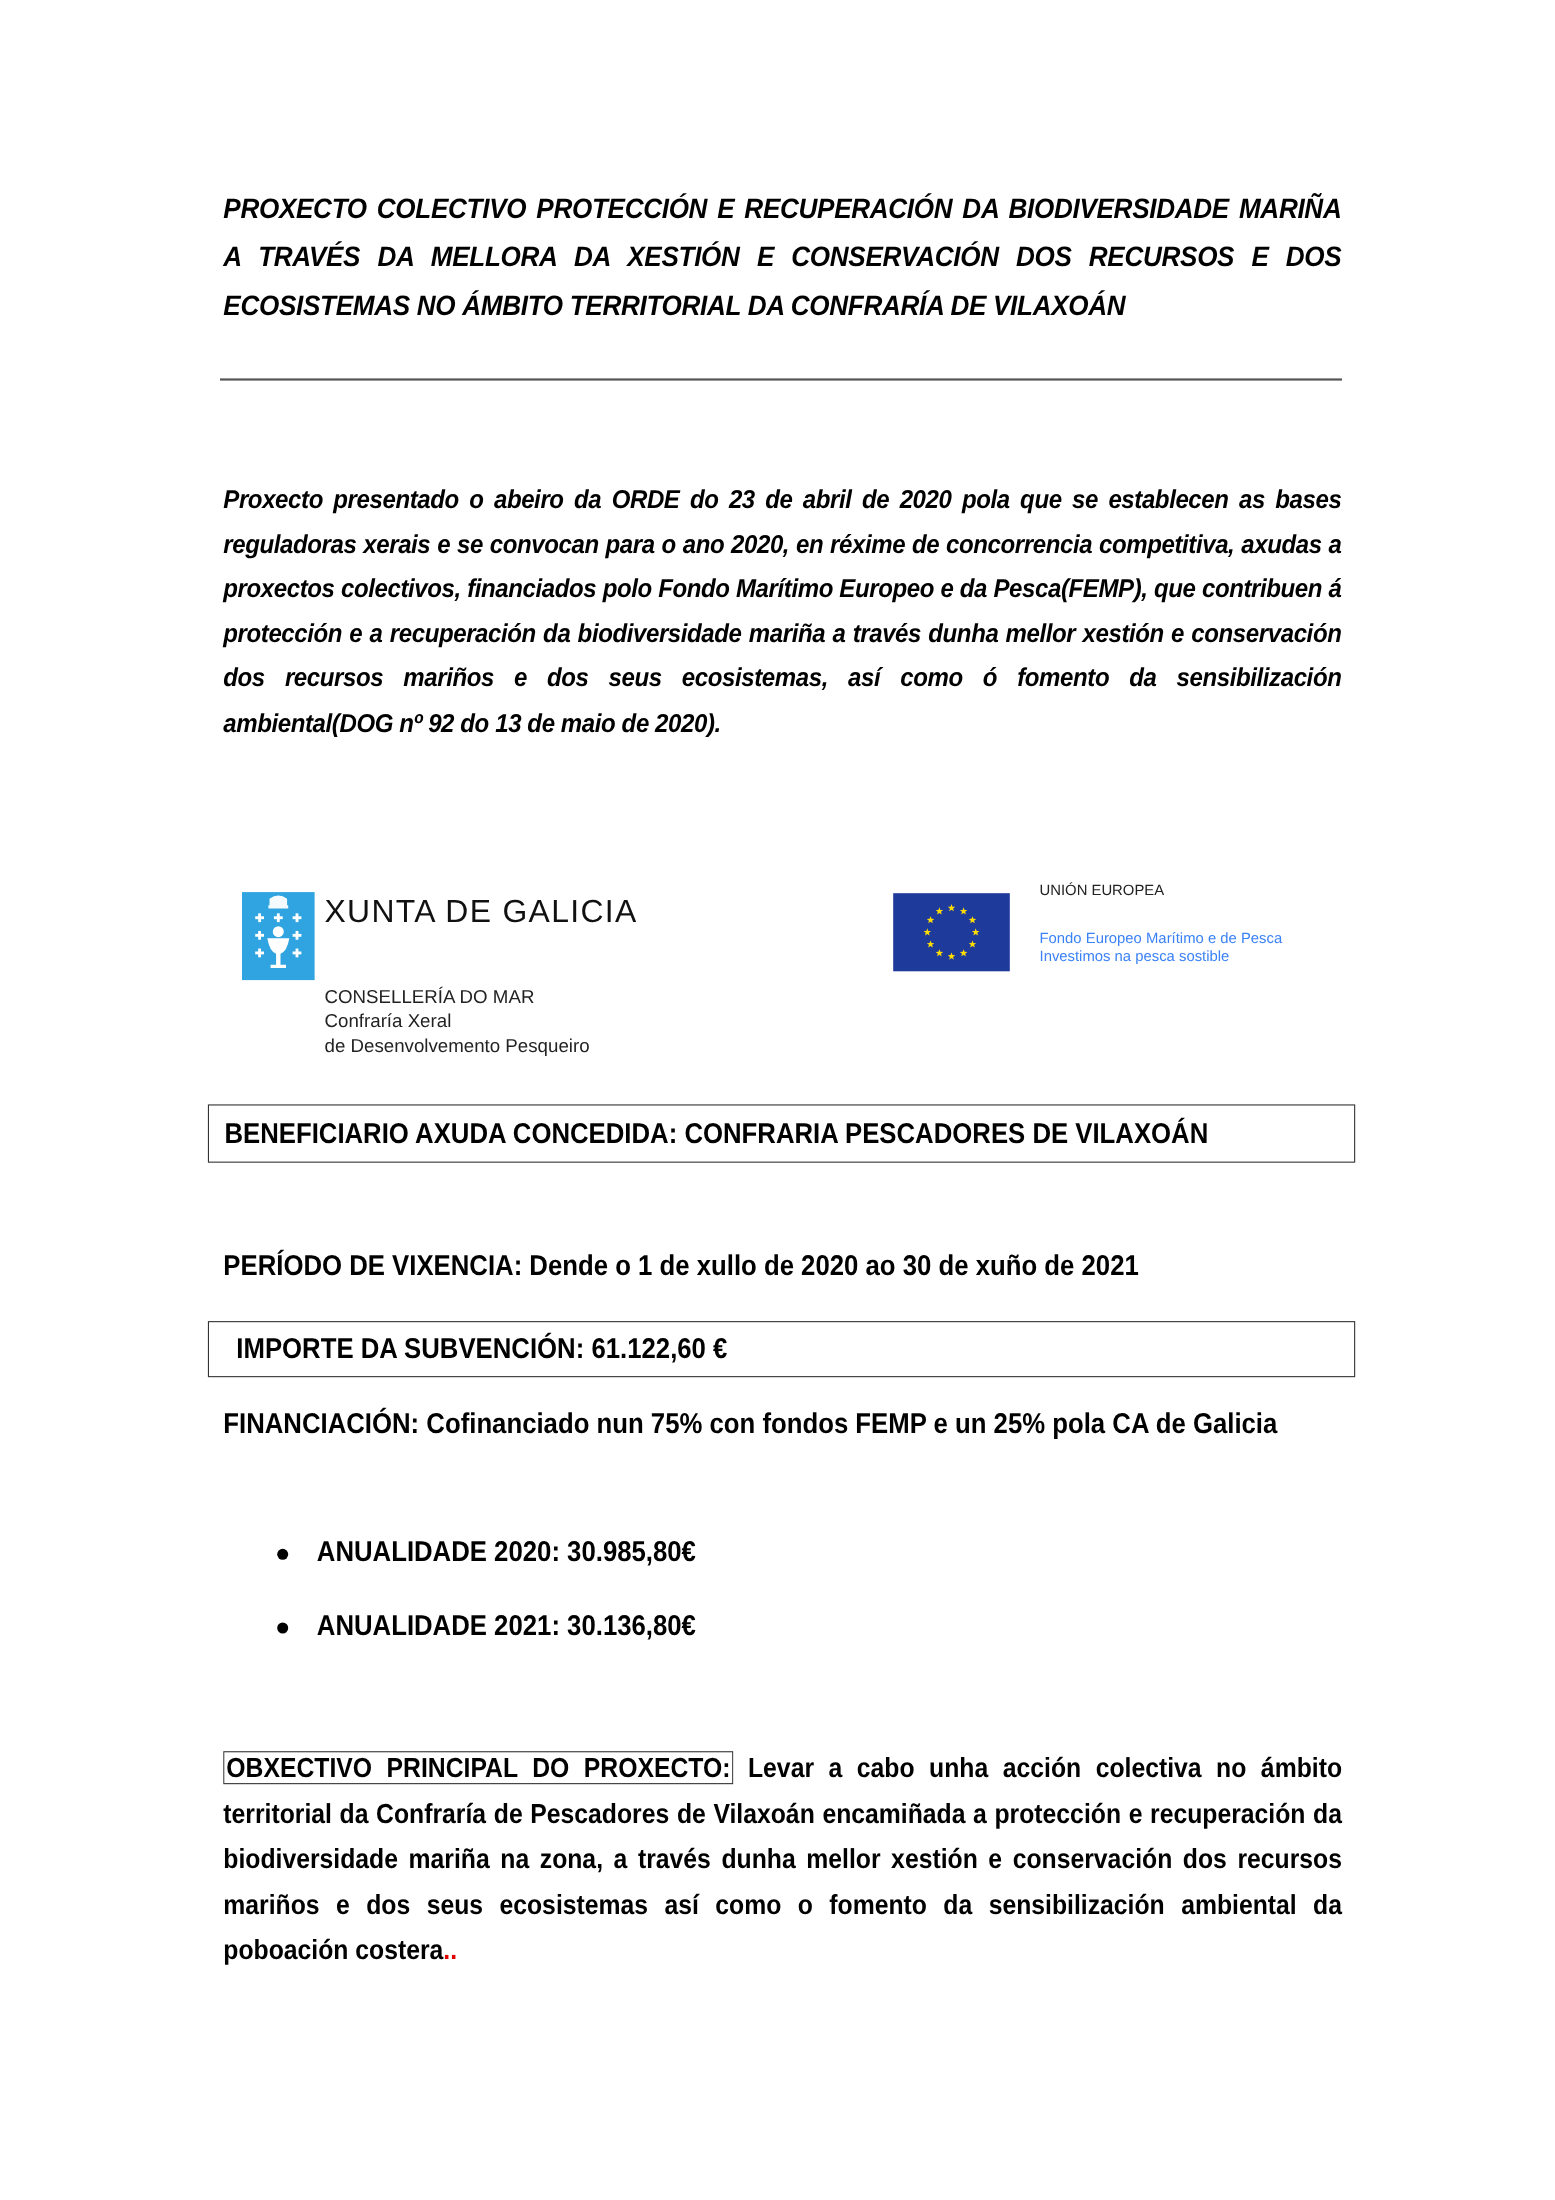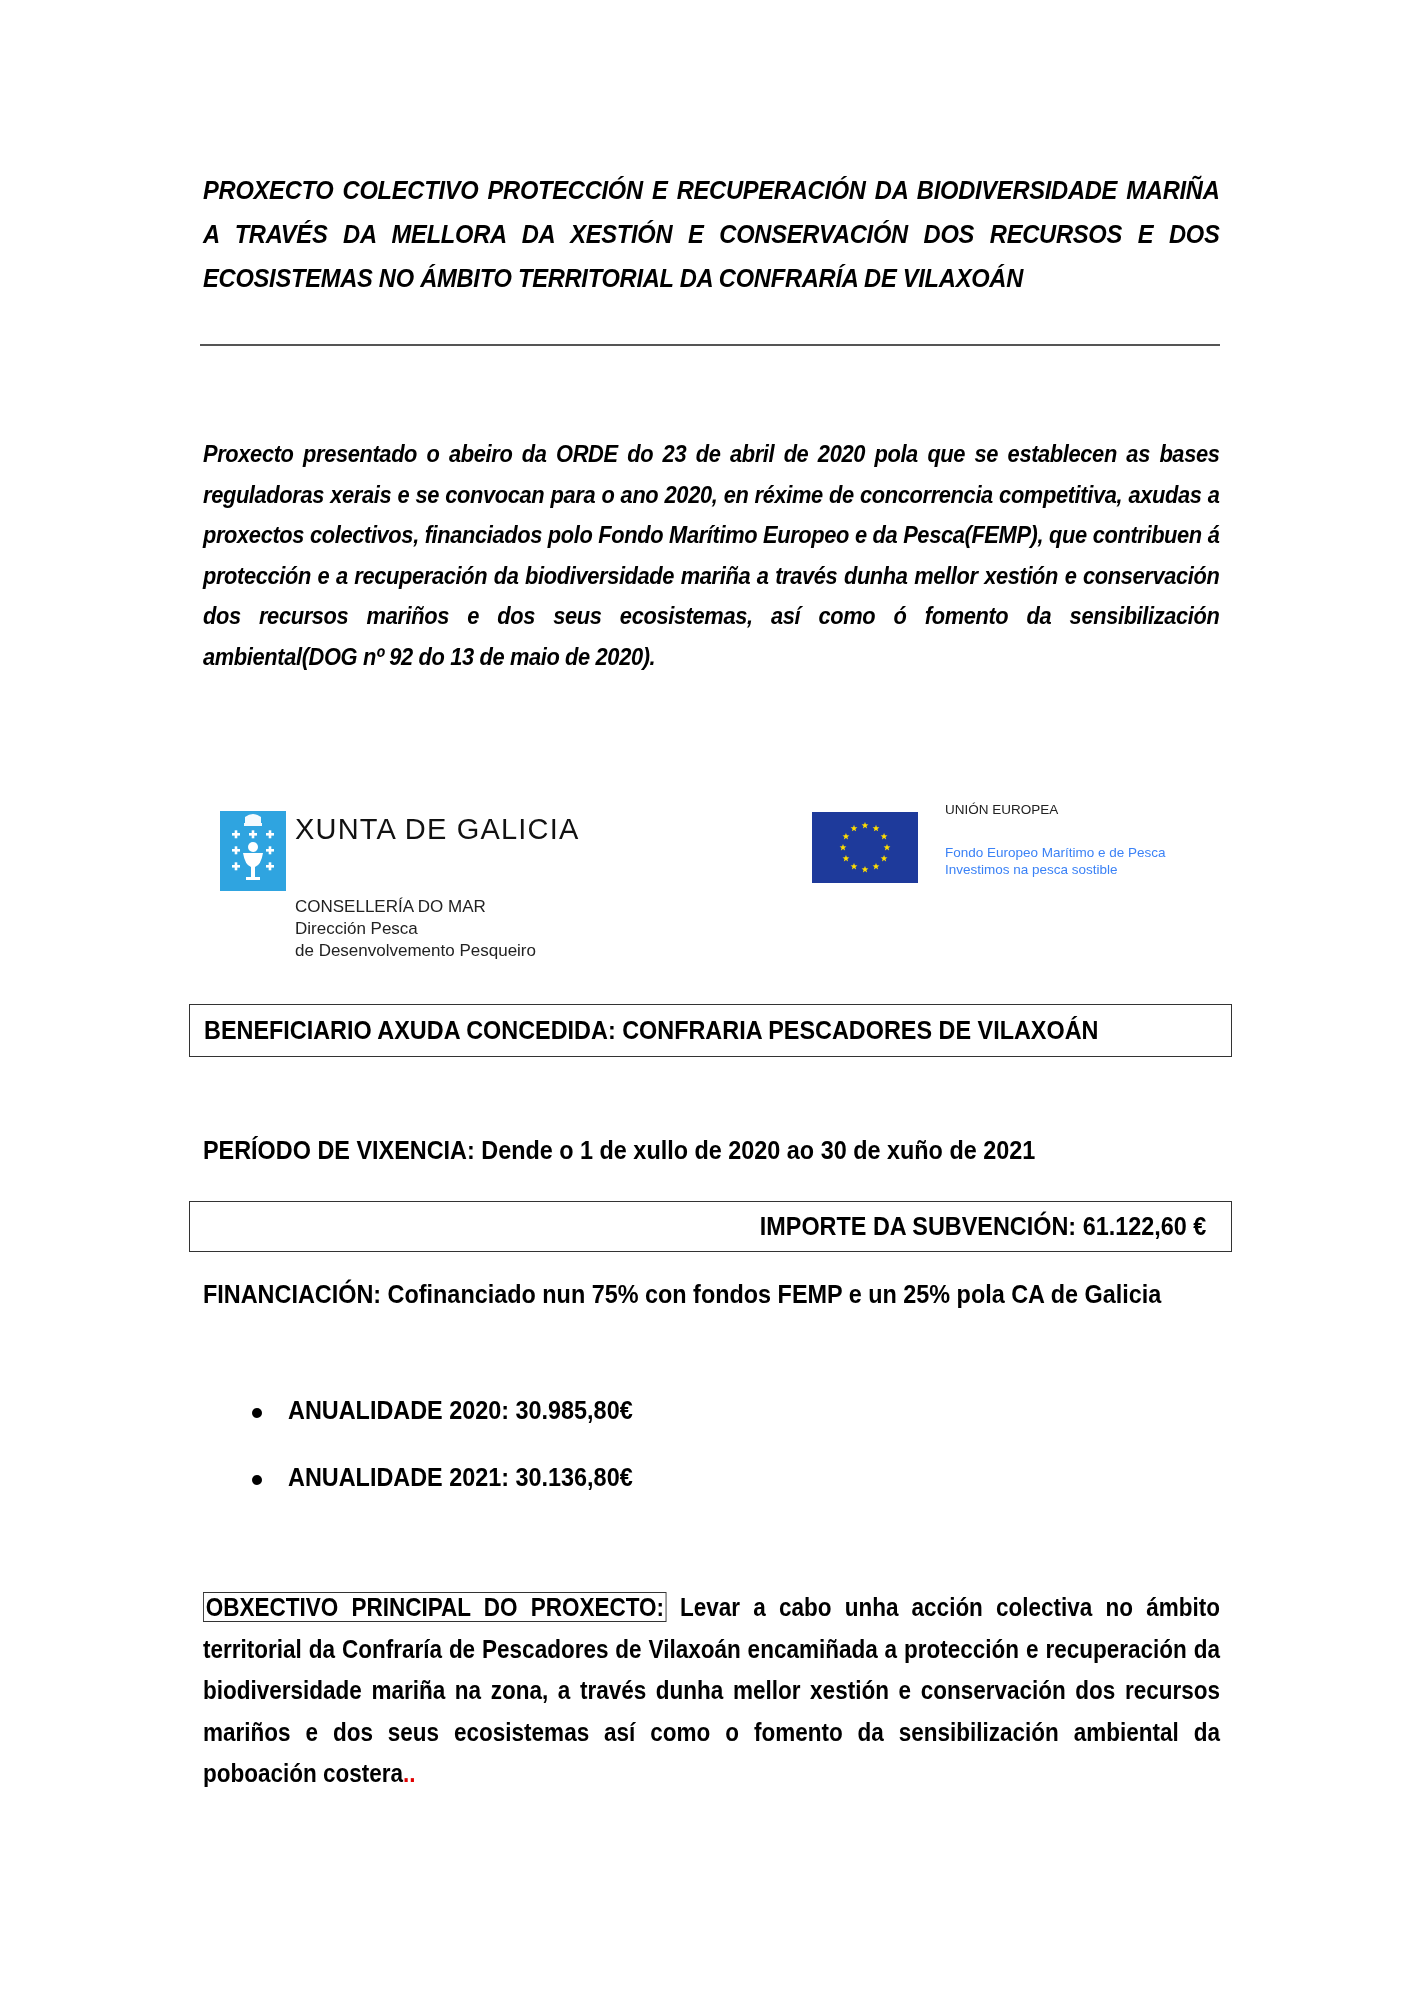--- a/index.html
+++ b/index.html
@@ -32,21 +32,21 @@
   .boxed { position: absolute; border: 1.5px solid #333; box-sizing: border-box; }
   .box-text { font-weight: bold; font-size: 26px; white-space: nowrap;
               transform: scaleX(0.9); transform-origin: left center; }
 
   .benef { left: 189px; top: 1004px; width: 1043px; height: 53px; }
   .benef .box-text { position: absolute; left: 14px; top: 10px; }
 
   .periodo { position: absolute; left: 203px; top: 1135px; font-weight: bold; font-size: 26px;
              white-space: nowrap; transform: scaleX(0.9); transform-origin: left top; }
 
-  .importe { left: 189px; top: 1201px; width: 1043px; height: 51px; text-align: right; }
+  .importe { left: 189px; top: 1201px; width: 1043px; height: 51px; text-align: left; }
   .importe .box-text { display: inline-block; margin-top: 9px; transform-origin: center center; }
 
   .financ { position: absolute; left: 203px; top: 1272px; width: 1130px; font-weight: bold;
             font-size: 26px; line-height: 45px; transform: scaleX(0.9); transform-origin: left top; }
 
   .bullet-row { position: absolute; left: 252px; font-weight: bold; font-size: 26px; white-space: nowrap; }
   .bullet-dot { position: absolute; left: 0; top: 13px; width: 10px; height: 10px; border-radius: 50%; background: #000; }
   .bullet-text { position: absolute; left: 36px; top: 0; transform: scaleX(0.9); transform-origin: left top; }
 
   .objetivo { position: absolute; left: 203px; top: 1587px; width: 1130px; font-weight: bold;
@@ -86,21 +86,21 @@
             <rect x="14.7" y="51.3" width="2.6" height="8"></rect>
           <rect x="46" y="54" width="8" height="2.6"></rect>
             <rect x="48.7" y="51.3" width="2.6" height="8"></rect>
           <circle cx="33" cy="36" r="5"></circle>
           <path d="M23 42 h20 q-2 12 -8 14 v10 h5 v3 h-14 v-3 h5 v-10 q-6 -2 -8 -14z"></path>
         </g>
       </svg>
     </div>
     <div class="xunta-name">XUNTA DE GALICIA</div>
     <div class="xunta-line" style="top:45px">CONSELLERÍA DO MAR</div>
-    <div class="xunta-line" style="top:67px">Dirección Pesca</div>
+    <div class="xunta-line" style="top:67px">Confraría Xeral</div>
     <div class="xunta-line" style="top:89px">de Desenvolvemento Pesqueiro</div>
   </div>
 
   <div class="logo-eu">
     <div class="eu-flag">
       <svg width="106" height="71" viewBox="0 0 106 71" id="eu-stars">
           <polygon points="53.00,9.90 53.89,12.28 56.42,12.39 54.44,13.97 55.12,16.41 53.00,15.01 50.88,16.41 51.56,13.97 49.58,12.39 52.11,12.28" fill="#ffdd00"></polygon>
           <polygon points="64.00,12.85 64.89,15.22 67.42,15.33 65.44,16.91 66.12,19.36 64.00,17.96 61.88,19.36 62.56,16.91 60.58,15.33 63.11,15.22" fill="#ffdd00"></polygon>
           <polygon points="72.05,20.90 72.94,23.28 75.48,23.39 73.49,24.97 74.17,27.41 72.05,26.01 69.94,27.41 70.61,24.97 68.63,23.39 71.16,23.28" fill="#ffdd00"></polygon>
           <polygon points="75.00,31.90 75.89,34.28 78.42,34.39 76.44,35.97 77.12,38.41 75.00,37.01 72.88,38.41 73.56,35.97 71.58,34.39 74.11,34.28" fill="#ffdd00"></polygon>

